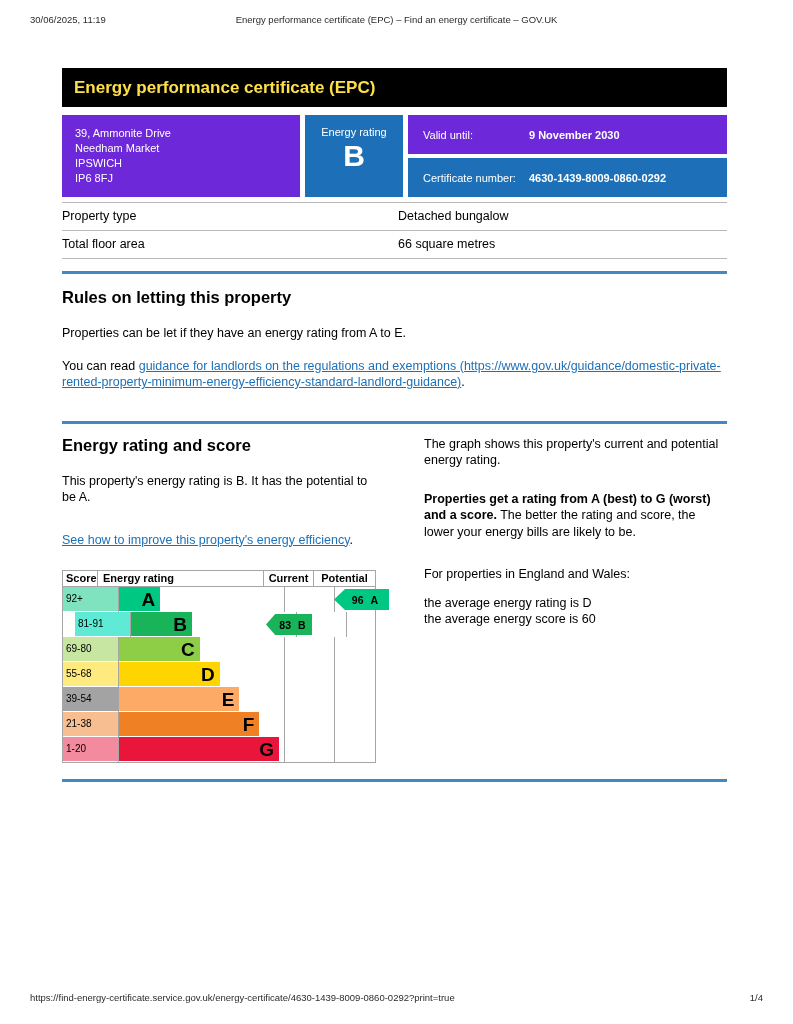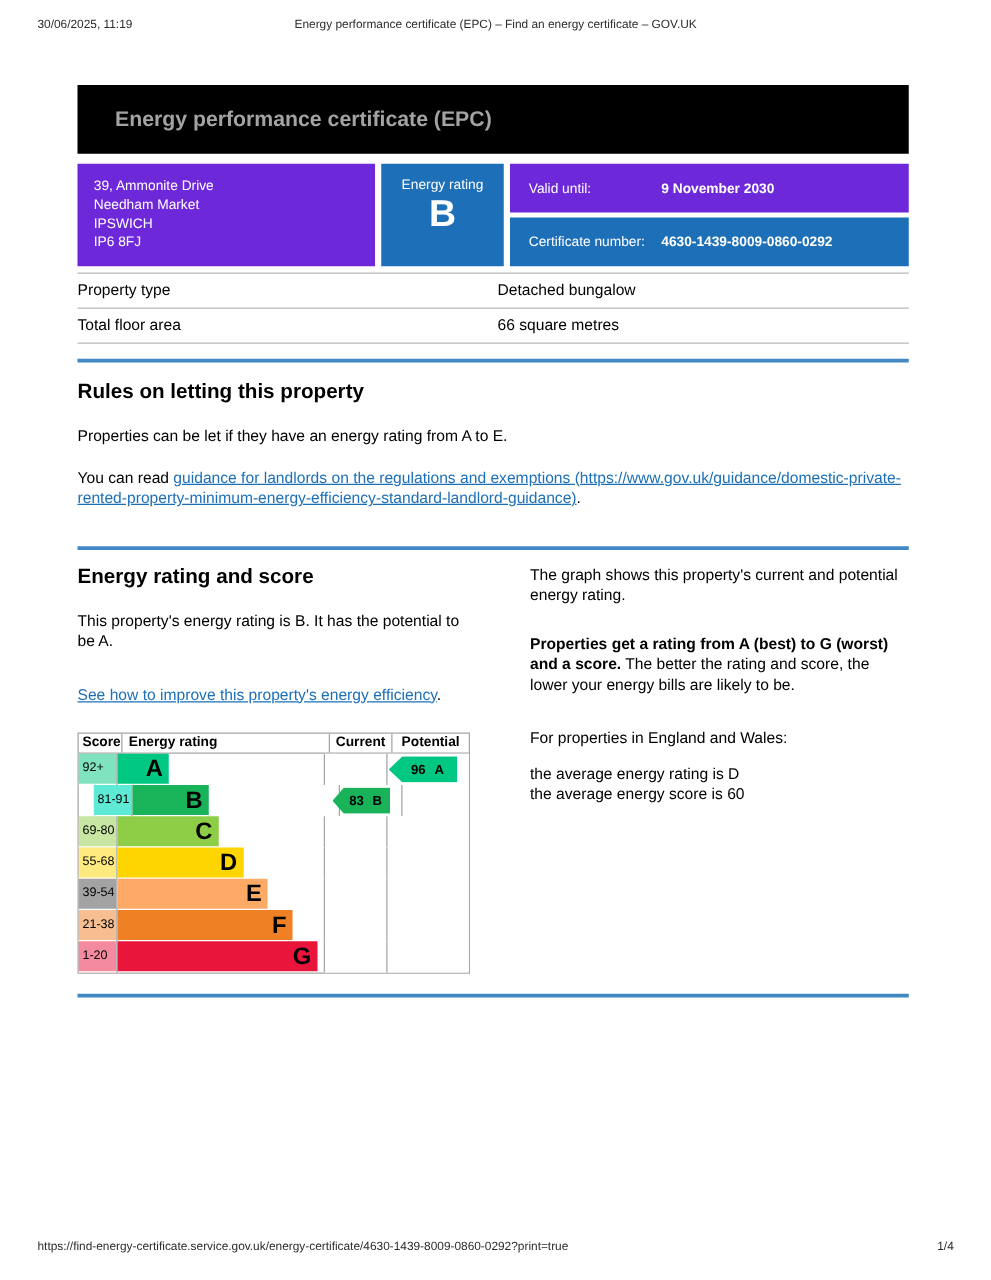--- a/index.html
+++ b/index.html
@@ -20,22 +20,22 @@
   .print-footer {
     position: absolute; top: 992px; left: 30px; right: 30px;
     font-size: 9.5px; color: #2b2b2b;
   }
   .pf-page { position: absolute; right: 0; top: 0; }
 
   
   .content { position: absolute; left: 62px; top: 68px; width: 665px; }
 
   .banner {
-    background: #000; color: #a3a3a3; height: 55px;
-    display: flex; align-items: center; padding-left: 30px;
+    background: #000; color: #fde047; height: 39px;
+    display: flex; align-items: center; padding-left: 12px;
     font-size: 17px; font-weight: bold;
   }
 
   .summary-row { display: flex; gap: 5px; margin-top: 8px; height: 82px; }
   .blue-box { background: #1d70b8; color: #fff; }
   .address-box { width: 238px; padding: 11px 13px; font-size: 11px; line-height: 15px; }
   .rating-box { width: 98px; text-align: center; padding-top: 11px; }
   .rating-label { font-size: 11px; }
   .rating-letter { font-size: 30px; font-weight: bold; margin-top: 3px; line-height: 1; }
   .validity { flex: 1; display: flex; flex-direction: column; gap: 4px; }
@@ -73,36 +73,36 @@
     position: relative; width: 314px; margin-top: 22px;
     border: 1px solid #a6a6a6; font-family: "Liberation Sans", sans-serif;
   }
   .chart-head { display: flex; height: 16px; font-weight: bold; font-size: 11px; line-height: 15px; border-bottom: 1px solid #a6a6a6; }
   .ch-score { width: 34px; padding-left: 3px; }
   .ch-rating { width: 166px; padding-left: 5px; border-left: 1px solid #a6a6a6; }
   .ch-current { width: 50px; text-align: center; border-left: 1px solid #a6a6a6; }
   .ch-potential { flex: 1; text-align: center; border-left: 1px solid #a6a6a6; }
 
   .band-row { display: flex; height: 25px; }
-  .band-score { width: 30px; font-size: 10px; line-height: 24px; padding-left: 3px; border-bottom: 1px solid #fff; }
+  .band-score { width: 55px; font-size: 10px; line-height: 24px; padding-left: 3px; border-bottom: 1px solid #fff; }
   .band-area { width: 166px; border-left: 1px solid #a6a6a6; }
   .band-bar { height: 24px; margin-bottom: 1px; display: flex; align-items: center; justify-content: flex-end; padding-right: 5px; }
   .band-letter { font-size: 19px; font-weight: bold; line-height: 1; }
   .band-current { width: 50px; border-left: 1px solid #a6a6a6; background: #fff; }
   .band-potential { flex: 1; border-left: 1px solid #a6a6a6; background: #fff; }
 
   .arrow {
     position: absolute; height: 21px;
     display: flex; align-items: center; justify-content: center; gap: 7px;
     font-size: 10.5px; font-weight: bold; color: #000;
     clip-path: polygon(0 50%, 20% 0, 100% 0, 100% 100%, 20% 100%);
     padding-left: 7px;
   }
   .arrow-current { left: 203px; width: 46px; }
-  .arrow-potential { left: 248px; width: 55px; }
+  .arrow-potential { left: 271px; width: 55px; }
 </style>
 </head>
 <body>
 
 <div class="print-header">
   <span class="ph-date">30/06/2025, 11:19</span>
   <span>Energy performance certificate (EPC) – Find an energy certificate – GOV.UK</span>
 </div>
 
 <div class="content">

